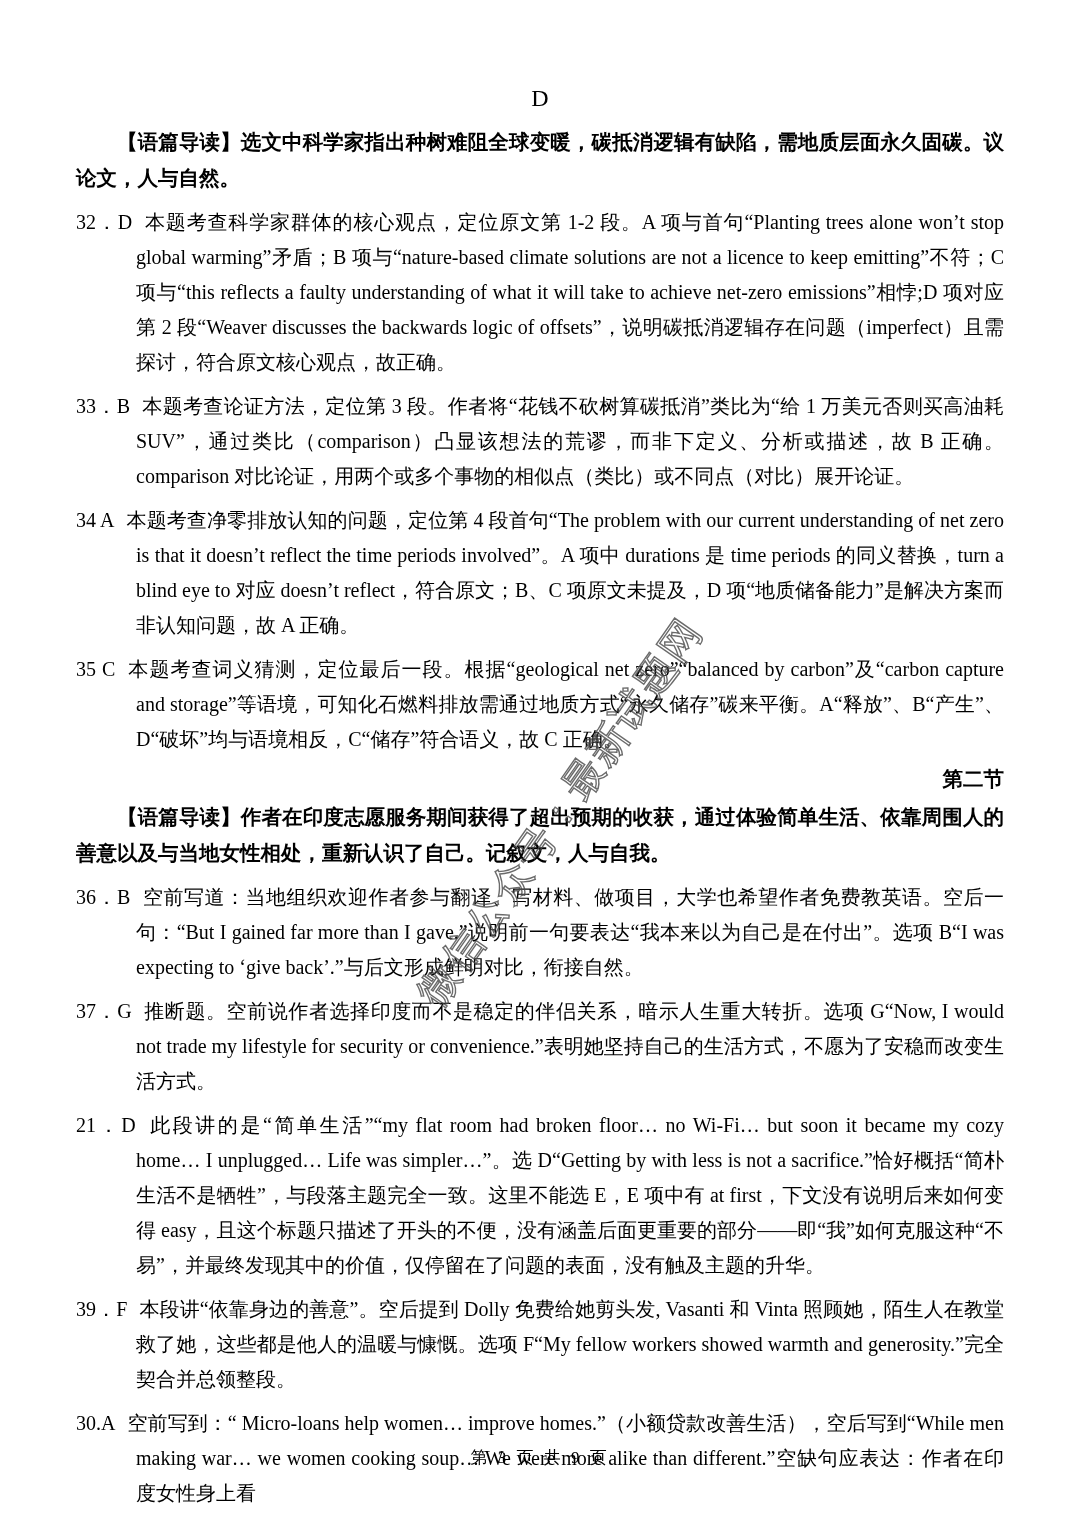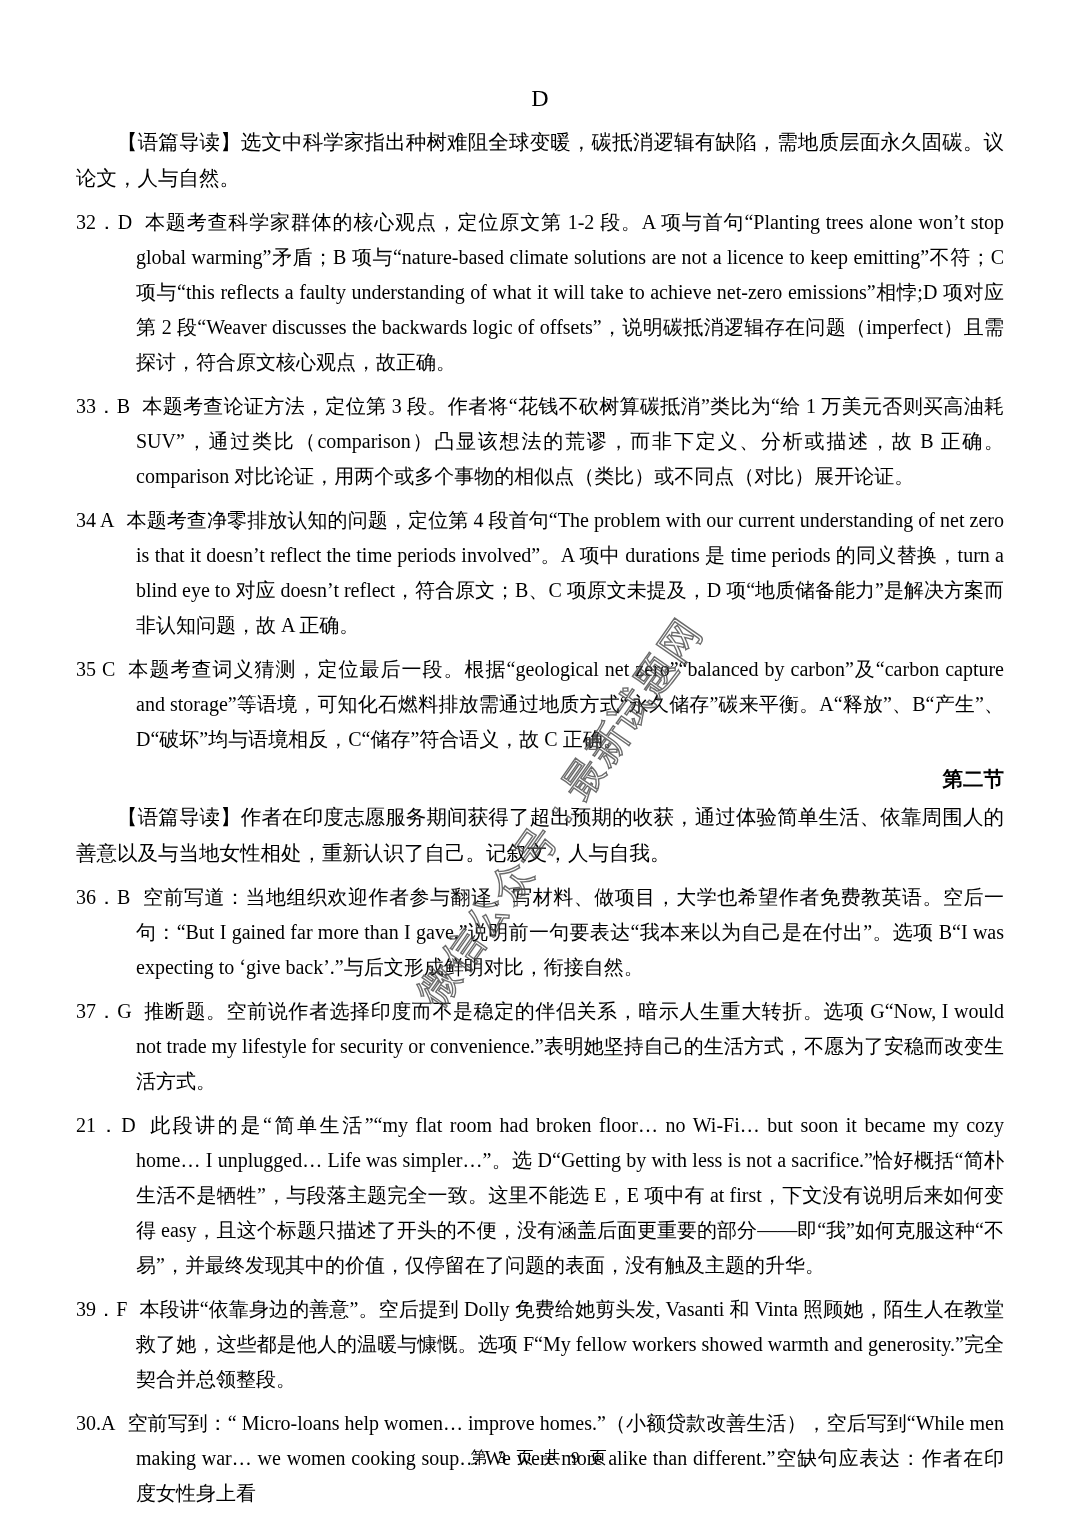--- a/index.html
+++ b/index.html
@@ -16,21 +16,21 @@
     overflow: hidden;
   }
   .section-letter {
     text-align: center;
     font-size: 24px;
     line-height: 28px;
     margin-bottom: 12px;
     font-weight: 500;
   }
   .intro {
-    font-weight: normal;
+    font-weight: bold;
     font-size: 20.5px;
     line-height: 36px;
     text-align: justify;
     text-indent: 2em;
     margin: 0 0 4px 0;
   }
   .heading2 {
     font-weight: bold;
     font-size: 20.5px;
     line-height: 36px;

